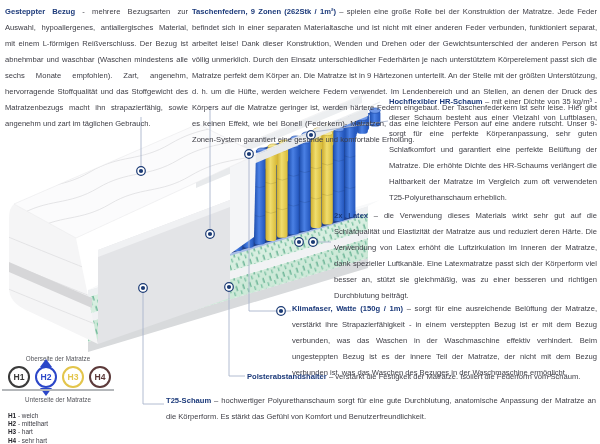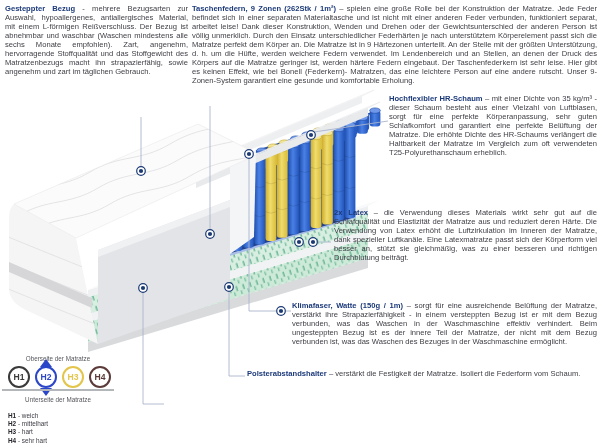--- a/index.html
+++ b/index.html
@@ -1,19 +1,19 @@
 <!DOCTYPE html>
 <html><head>
 <meta charset="utf-8">
 <style>
   html,body{margin:0;padding:0;background:#fff;}
   .page{position:relative;width:600px;height:444px;background:#fff;overflow:hidden;
         font-family:"Liberation Sans",sans-serif;}
   .art{position:absolute;left:0;top:0;width:600px;height:444px;}
-  .blk{position:absolute;font-size:7.6px;line-height:9px;text-align:justify;color:#3d3d45;}
+  .blk{position:absolute;font-size:7.6px;line-height:16px;text-align:justify;color:#3d3d45;}
   .blk b{color:#1c3a7a;font-weight:bold;}
   .b1{left:5px;top:4px;width:183px;}
   .b2{left:192px;top:4px;width:405px;}
   .b3{left:389px;top:94px;width:208px;}
   .b4{left:334px;top:208px;width:263px;}
   .b5{left:292px;top:301px;width:305px;}
   .b6{left:247px;top:369px;width:350px;}
   .b7{left:166px;top:393px;width:430px;}
   .legend{position:absolute;left:0;top:350px;width:132px;height:94px;text-decoration:underline;}
   .side-label{position:absolute;left:0;width:116px;text-align:center;font-size:6.3px;color:#55565c;}
@@ -261,20 +261,23 @@
   </div>
   <div class="blk b4">
     <b>2x Latex</b><span> – </span><span>die Verwendung dieses Materials wirkt sehr gut auf die Schlafqualität und Elastizität der Matratze aus und reduziert deren Härte. Die Verwendung von Latex erhöht die Luftzirkulation im Inneren der Matratze, dank spezieller Luftkanäle. Eine Latexmatratze passt sich der Körperform viel besser an, stützt sie gleichmäßig, was zu einer besseren und richtigen Durchblutung beiträgt.</span>
   </div>
   <div class="blk b5">
     <b>Klimafaser, Watte (150g / 1m)</b><span> – </span><span>sorgt für eine ausreichende Belüftung der Matratze, verstärkt ihre Strapazierfähigkeit - in einem versteppten Bezug ist er mit dem Bezug verbunden, was das Waschen in der Waschmaschine effektiv verhindert. Beim ungesteppten Bezug ist es der innere Teil der Matratze, der nicht mit dem Bezug verbunden ist, was das Waschen des Bezuges in der Waschmaschine ermöglicht.</span>
   </div>
   <div class="blk b6">
     <b>Polsterabstandshalter</b><span> – </span><span>verstärkt die Festigkeit der Matratze. Isoliert die Federform vom Schaum.</span>
   </div>
+  <div class="blk b7">
+    <b>T25-Schaum</b><span> – </span><span>hochwertiger Polyurethanschaum sorgt für eine gute Durchblutung, anatomische Anpassung der Matratze an die Körperform. Es stärkt das Gefühl von Komfort und Benutzerfreundlichkeit.</span>
+  </div>
 
   <div class="legend">
     <div class="side-label top">Oberseite der Matratze</div>
     <div class="circles">
       <div class="hc hc0" style="border-color: rgb(58, 58, 58); color: rgb(58, 58, 58);">
           <span>H1</span>
         </div>
       <div class="hc hc1" style="border-color: rgb(43, 70, 200); color: rgb(43, 70, 200);">
           <span>H2</span>
         </div>

